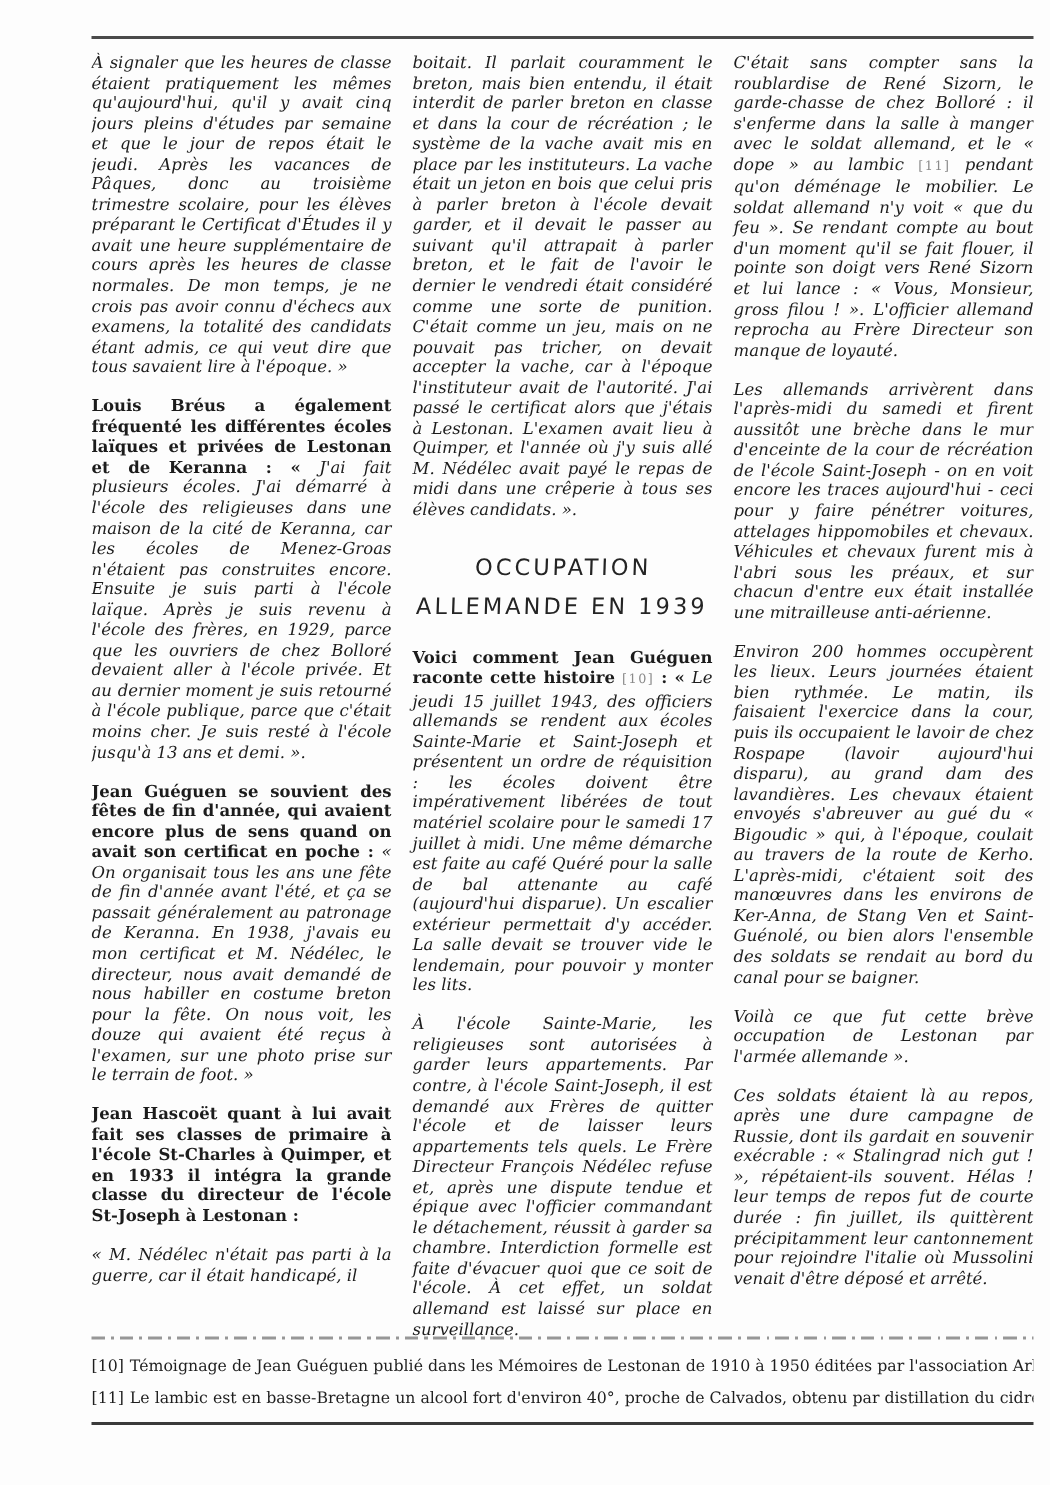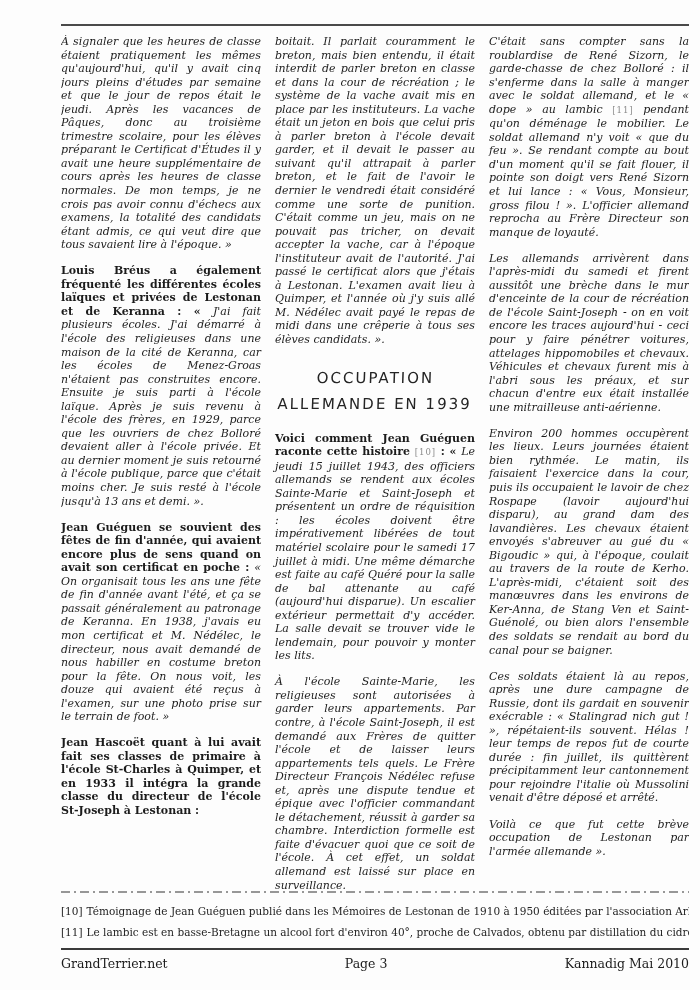--- a/index.html
+++ b/index.html
@@ -102,52 +102,48 @@
   <div class="content">
 
     <div class="top-rule"></div>
 
     <div class="columns">
       <div class="column col-pad">
           <p><span class="italic">À signaler que les heures de classe étaient pratiquement les mêmes qu'aujourd'hui, qu'il y avait cinq jours pleins d'études par semaine et que le jour de repos était le jeudi. Après les vacances de Pâques, donc au troisième trimestre scolaire, pour les élèves préparant le Certificat d'Études il y avait une heure supplémentaire de cours après les heures de classe normales. De mon temps, je ne crois pas avoir connu d'échecs aux examens, la totalité des candidats étant admis, ce qui veut dire que tous savaient lire à l'époque. »</span></p>
           <p><span class="normal">Louis Bréus a également fréquenté les différentes écoles laïques et privées de Lestonan et de Keranna : « </span><span class="italic">J'ai fait plusieurs écoles. J'ai démarré à l'école des religieuses dans une maison de la cité de Keranna, car les écoles de Menez-Groas n'étaient pas construites encore. Ensuite je suis parti à l'école laïque. Après je suis revenu à l'école des frères, en 1929, parce que les ouvriers de chez Bolloré devaient aller à l'école privée. Et au dernier moment je suis retourné à l'école publique, parce que c'était moins cher. Je suis resté à l'école jusqu'à 13 ans et demi. ».</span></p>
           <p><span class="normal">Jean Guéguen se souvient des fêtes de fin d'année, qui avaient encore plus de sens quand on avait son certificat en poche : </span><span class="italic">« On organisait tous les ans une fête de fin d'année avant l'été, et ça se passait généralement au patronage de Keranna. En 1938, j'avais eu mon certificat et M. Nédélec, le directeur, nous avait demandé de nous habiller en costume breton pour la fête. On nous voit, les douze qui avaient été reçus à l'examen, sur une photo prise sur le terrain de foot. »</span></p>
           <p><span class="normal">Jean Hascoët quant à lui avait fait ses classes de primaire à l'école St-Charles à Quimper, et en 1933 il intégra la grande classe du directeur de l'école St-Joseph à Lestonan :</span></p>
+          <p><span class="italic">« M. Nédélec n'était pas parti à la guerre, car il était handicapé, il</span></p>
         </div>
       <div class="column">
           <p><span class="italic">boitait. Il parlait couramment le breton, mais bien entendu, il était interdit de parler breton en classe et dans la cour de récréation ; le système de la vache avait mis en place par les instituteurs. La vache était un jeton en bois que celui pris à parler breton à l'école devait garder, et il devait le passer au suivant qu'il attrapait à parler breton, et le fait de l'avoir le dernier le vendredi était considéré comme une sorte de punition. C'était comme un jeu, mais on ne pouvait pas tricher, on devait accepter la vache, car à l'époque l'instituteur avait de l'autorité. J'ai passé le certificat alors que j'étais à Lestonan. L'examen avait lieu à Quimper, et l'année où j'y suis allé M. Nédélec avait payé le repas de midi dans une crêperie à tous ses élèves candidats. ».</span></p>
           <h2 class="section-heading">
             <span>OCCUPATION</span>
             <span>ALLEMANDE EN 1939</span>
           </h2>
           <p><span class="normal">Voici comment Jean Guéguen raconte cette histoire </span><span class="ref">[10]</span><span class="normal"> : « </span><span class="italic">Le jeudi 15 juillet 1943, des officiers allemands se rendent aux écoles Sainte-Marie et Saint-Joseph et présentent un ordre de réquisition : les écoles doivent être impérativement libérées de tout matériel scolaire pour le samedi 17 juillet à midi. Une même démarche est faite au café Quéré pour la salle de bal attenante au café (aujourd'hui disparue). Un escalier extérieur permettait d'y accéder. La salle devait se trouver vide le lendemain, pour pouvoir y monter les lits.</span></p>
           <p><span class="italic">À l'école Sainte-Marie, les religieuses sont autorisées à garder leurs appartements. Par contre, à l'école Saint-Joseph, il est demandé aux Frères de quitter l'école et de laisser leurs appartements tels quels. Le Frère Directeur François Nédélec refuse et, après une dispute tendue et épique avec l'officier commandant le détachement, réussit à garder sa chambre. Interdiction formelle est faite d'évacuer quoi que ce soit de l'école. À cet effet, un soldat allemand est laissé sur place en surveillance.</span></p>
         </div>
       <div class="column">
           <p><span class="italic">C'était sans compter sans la roublardise de René Sizorn, le garde-chasse de chez Bolloré : il s'enferme dans la salle à manger avec le soldat allemand, et le « dope » au lambic </span><span class="ref">[11]</span><span class="italic"> pendant qu'on déménage le mobilier. Le soldat allemand n'y voit « que du feu ». Se rendant compte au bout d'un moment qu'il se fait flouer, il pointe son doigt vers René Sizorn et lui lance : « Vous, Monsieur, gross filou ! ». L'officier allemand reprocha au Frère Directeur son manque de loyauté.</span></p>
           <p><span class="italic">Les allemands arrivèrent dans l'après-midi du samedi et firent aussitôt une brèche dans le mur d'enceinte de la cour de récréation de l'école Saint-Joseph - on en voit encore les traces aujourd'hui - ceci pour y faire pénétrer voitures, attelages hippomobiles et chevaux. Véhicules et chevaux furent mis à l'abri sous les préaux, et sur chacun d'entre eux était installée une mitrailleuse anti-aérienne.</span></p>
           <p><span class="italic">Environ 200 hommes occupèrent les lieux. Leurs journées étaient bien rythmée. Le matin, ils faisaient l'exercice dans la cour, puis ils occupaient le lavoir de chez Rospape (lavoir aujourd'hui disparu), au grand dam des lavandières. Les chevaux étaient envoyés s'abreuver au gué du « Bigoudic » qui, à l'époque, coulait au travers de la route de Kerho. L'après-midi, c'étaient soit des manœuvres dans les environs de Ker-Anna, de Stang Ven et Saint-Guénolé, ou bien alors l'ensemble des soldats se rendait au bord du canal pour se baigner.</span></p>
+          <p><span class="italic">Voilà ce que fut cette brève occupation de Lestonan par l'armée allemande ».</span></p>
           <p><span class="italic">Ces soldats étaient là au repos, après une dure campagne de Russie, dont ils gardait en souvenir exécrable : « Stalingrad nich gut ! », répétaient-ils souvent. Hélas ! leur temps de repos fut de courte durée : fin juillet, ils quittèrent précipitamment leur cantonnement pour rejoindre l'italie où Mussolini venait d'être déposé et arrêté.</span></p>
-          <p><span class="italic">Voilà ce que fut cette brève occupation de Lestonan par l'armée allemande ».</span></p>
         </div>
     </div>
 
     <div class="footnote-sep"></div>
 
     <div class="footnotes">
       <div class="footnote-item">
         <span class="footnote-marker">[10]</span><span>Témoignage de Jean Guéguen publié dans les Mémoires de Lestonan de 1910 à 1950 éditées par l'association Arkae.</span>
       </div>
       <div class="footnote-item">
         <span class="footnote-marker">[11]</span><span>Le lambic est en basse-Bretagne un alcool fort d'environ 40°, proche de Calvados, obtenu par distillation du cidre.</span>
       </div>
     </div>
 
     <div class="footer-rule"></div>
 
-    <div class="footer">
-      <span>GrandTerrier.net</span>
-      <span>Page 3</span>
-      <span>Kannadig Mai 2010</span>
-    </div>
 
   </div>
 </div>
 
 </body></html>

